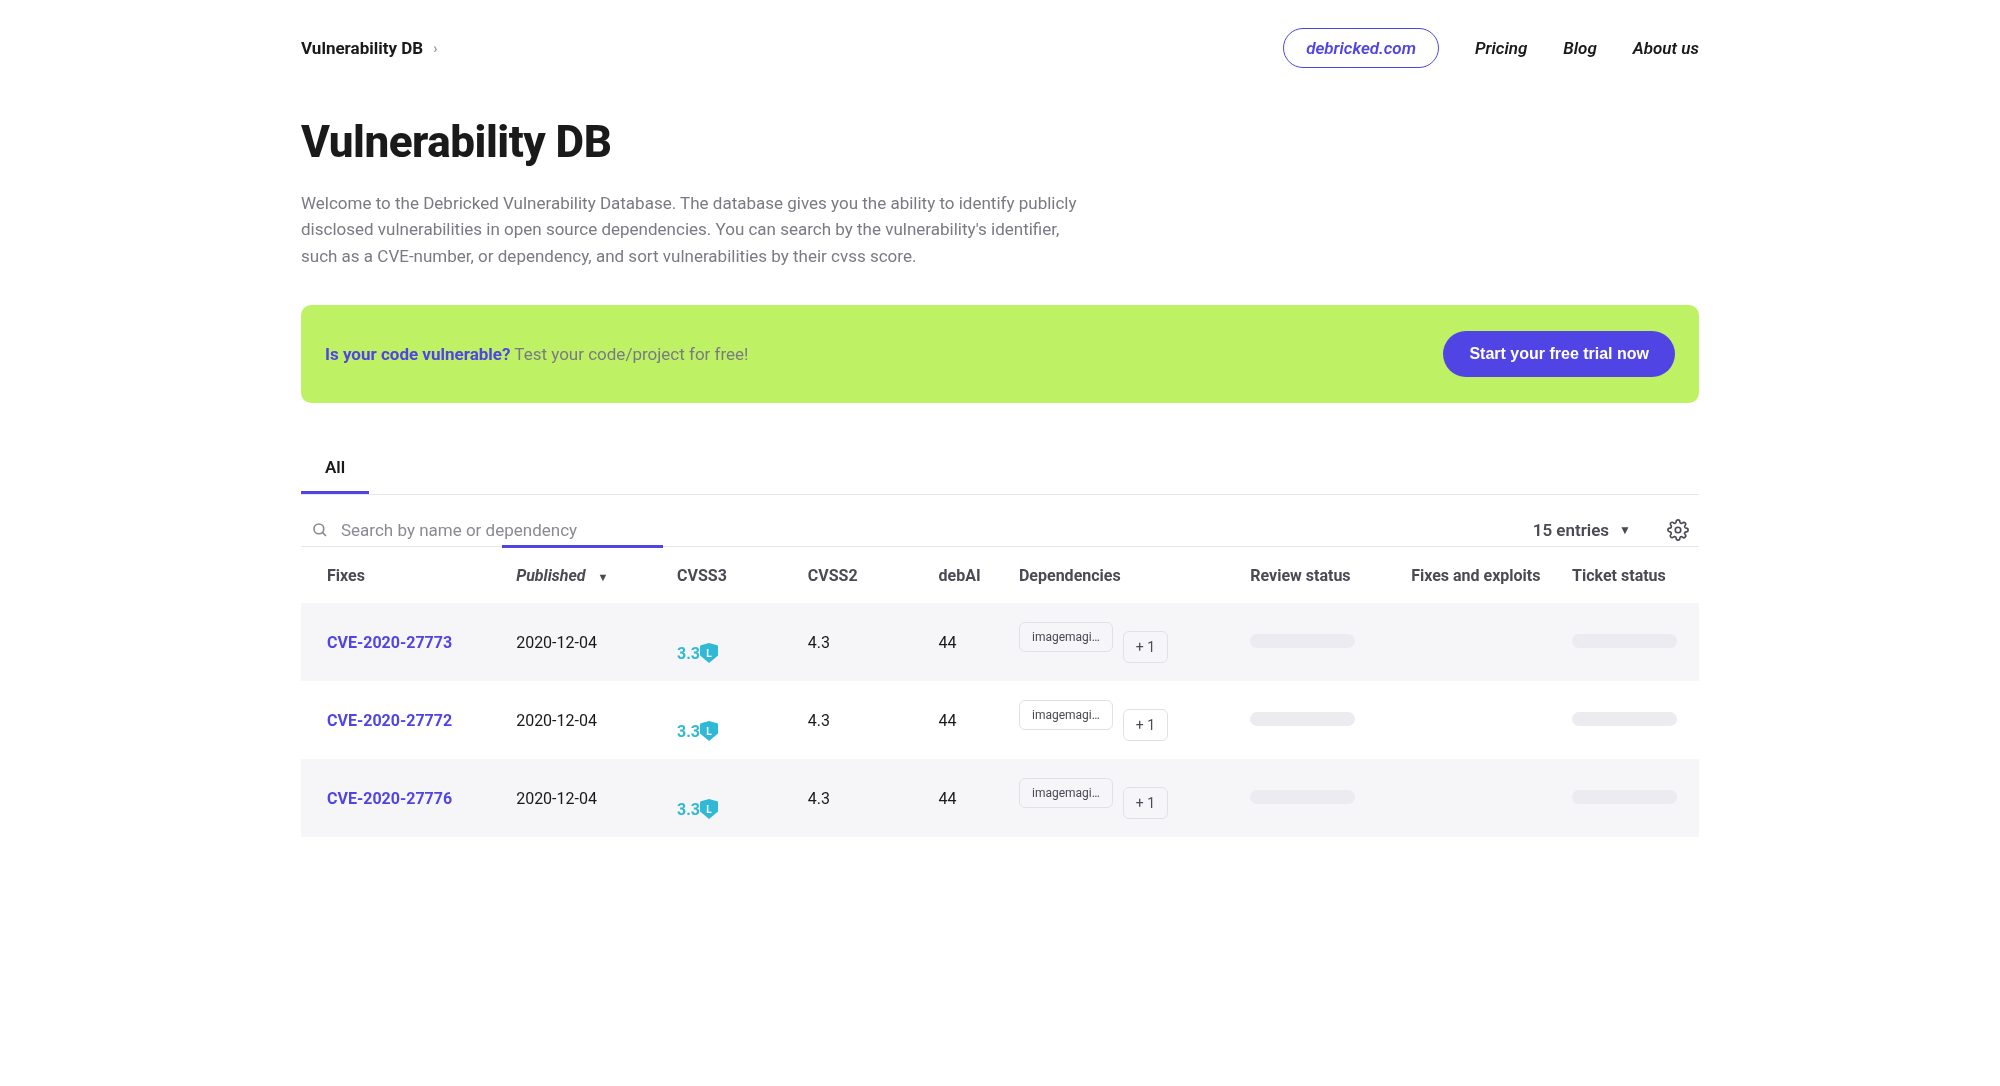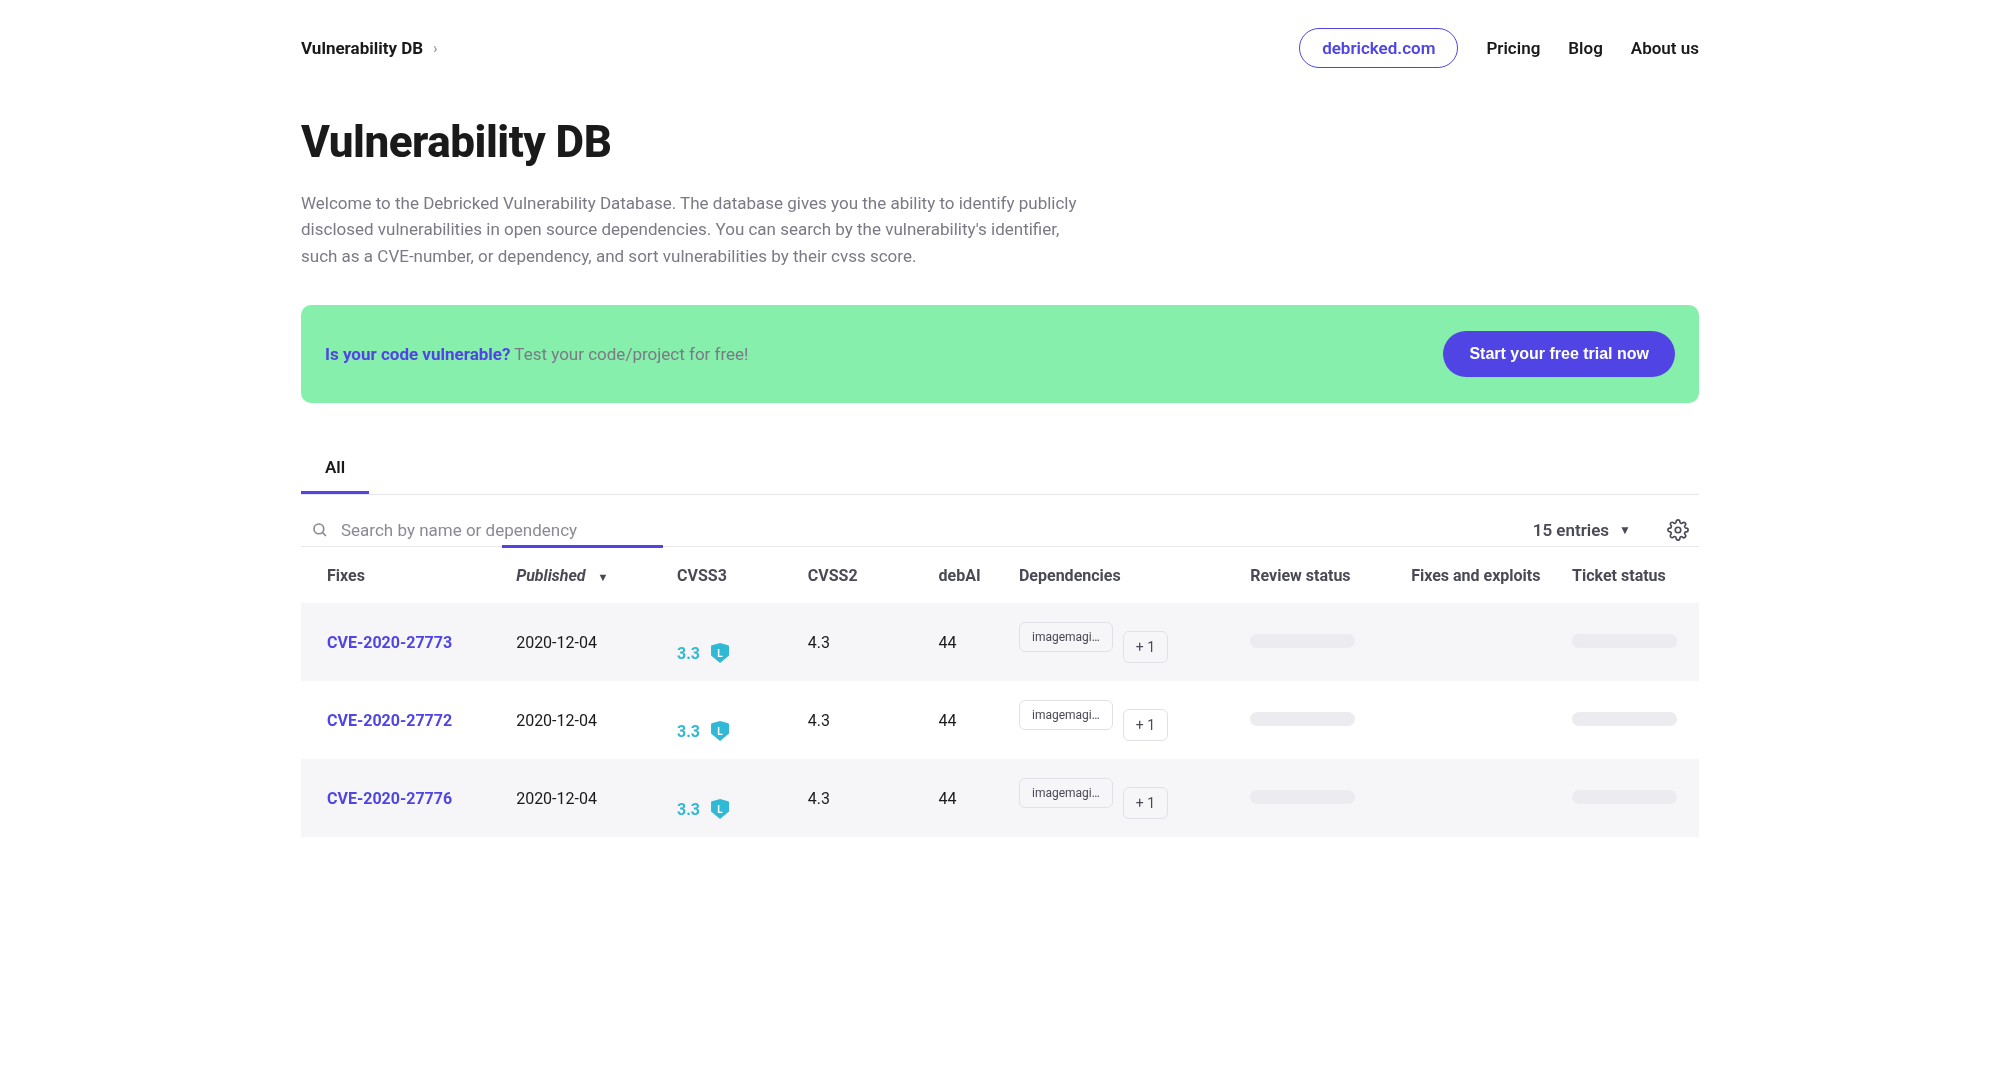--- a/index.html
+++ b/index.html
@@ -3,30 +3,30 @@
 <meta charset="utf-8">
 <style>
 * { margin: 0; padding: 0; box-sizing: border-box; }
 body { font-family: -apple-system, BlinkMacSystemFont, "Segoe UI", Roboto, sans-serif; background: #fff; color: #1a1a1a; }
 .container { max-width: 1470px; margin: 0 auto; padding: 0 36px; }
 
 
 .topbar { display: flex; justify-content: space-between; align-items: center; padding: 28px 0 24px; }
 .breadcrumb { display: flex; align-items: center; gap: 10px; font-weight: 700; font-size: 17px; }
 .breadcrumb .chev { color: #999; font-size: 14px; }
-.nav { display: flex; align-items: center; gap: 28px; font-size: 17px; font-weight: 600; }
+.nav { display: flex; align-items: center; gap: 36px; font-size: 17px; font-weight: 600; font-style: italic; }
 .nav a { text-decoration: none; color: #1a1a1a; cursor: pointer; }
 .nav .btn-outline { border: 1.5px solid #5045e4; color: #5045e4; padding: 9px 22px; border-radius: 999px; font-weight: 600; }
 
 
 .page-title { font-size: 44px; font-weight: 800; margin: 24px 0 22px; letter-spacing: -0.5px; }
 .page-desc { color: #7a7a85; font-size: 17px; line-height: 1.55; max-width: 790px; margin-bottom: 36px; }
 
 
-.cta { background: #86efac; border-radius: 10px; padding: 26px 24px; display: flex; justify-content: space-between; align-items: center; margin-bottom: 40px; }
+.cta { background: #bef264; border-radius: 10px; padding: 26px 24px; display: flex; justify-content: space-between; align-items: center; margin-bottom: 40px; }
 .cta-text { font-size: 17px; }
 .cta-text .lead { color: #5045e4; font-weight: 700; }
 .cta-text .rest { color: #7a7a85; }
 .cta .btn-primary { background: #5045e4; color: #fff; border: none; padding: 14px 26px; border-radius: 999px; font-size: 16px; font-weight: 600; cursor: pointer; }
 
 
 .tabs { border-bottom: 1px solid #e6e6ec; display: flex; }
 .tab { padding: 14px 24px; font-size: 17px; font-weight: 600; color: #1a1a1a; border-bottom: 3px solid transparent; cursor: pointer; }
 .tab.active { border-bottom-color: #5045e4; }
 
@@ -40,21 +40,21 @@
 
 
 .tbl { width: 100%; border-collapse: collapse; }
 .tbl th { text-align: left; font-size: 16px; font-weight: 700; color: #4a4a55; padding: 18px 14px; border-top: 1px solid #e6e6ec; }
 .tbl th.sortable { cursor: pointer; }
 .tbl th.sorted { border-top: 3px solid #5045e4; font-style: italic; }
 .sort-ind { display: inline-block; margin-left: 8px; }
 .tbl tbody tr:nth-child(odd) { background: #f6f6f9; }
 .tbl td { padding: 18px 14px; font-size: 16px; vertical-align: middle; }
 .cve { color: #5045e4; font-weight: 700; cursor: pointer; }
-.cvss3 { display: flex; align-items: flex-end; gap: 11px; color: #2fb9d4; font-weight: 700; margin-top: 22px; }
+.cvss3 { display: flex; align-items: flex-end; gap: 0; color: #2fb9d4; font-weight: 700; margin-top: 22px; }
 .shield { width: 18px; height: 20px; display: inline-flex; align-items: center; justify-content: center; background: #2fb9d4; color: #fff; font-size: 10px; font-weight: 700; border-radius: 4px 4px 6px 6px; clip-path: polygon(50% 0, 100% 12%, 100% 62%, 50% 100%, 0 62%, 0 12%); }
 .dep { display: inline-block; border: 1px solid #e0e0e8; border-radius: 6px; padding: 7px 12px; font-size: 12px; color: #4a4a55; max-width: 110px; overflow: hidden; text-overflow: ellipsis; white-space: nowrap; cursor: pointer; }
 .dep-extra { display: inline-block; border: 1px solid #e0e0e8; border-radius: 6px; padding: 7px 12px; font-size: 14px; color: #4a4a55; margin-left: 10px; cursor: pointer; }
 .placeholder { display: inline-block; background: #ebebf0; border-radius: 999px; height: 14px; width: 105px; }
 
 .col-name { width: 200px; padding-left: 26px !important; }
 .col-pub { width: 160px; }
 .col-cvss3 { width: 130px; }
 .col-cvss2 { width: 130px; }
 .col-debai { width: 80px; }

